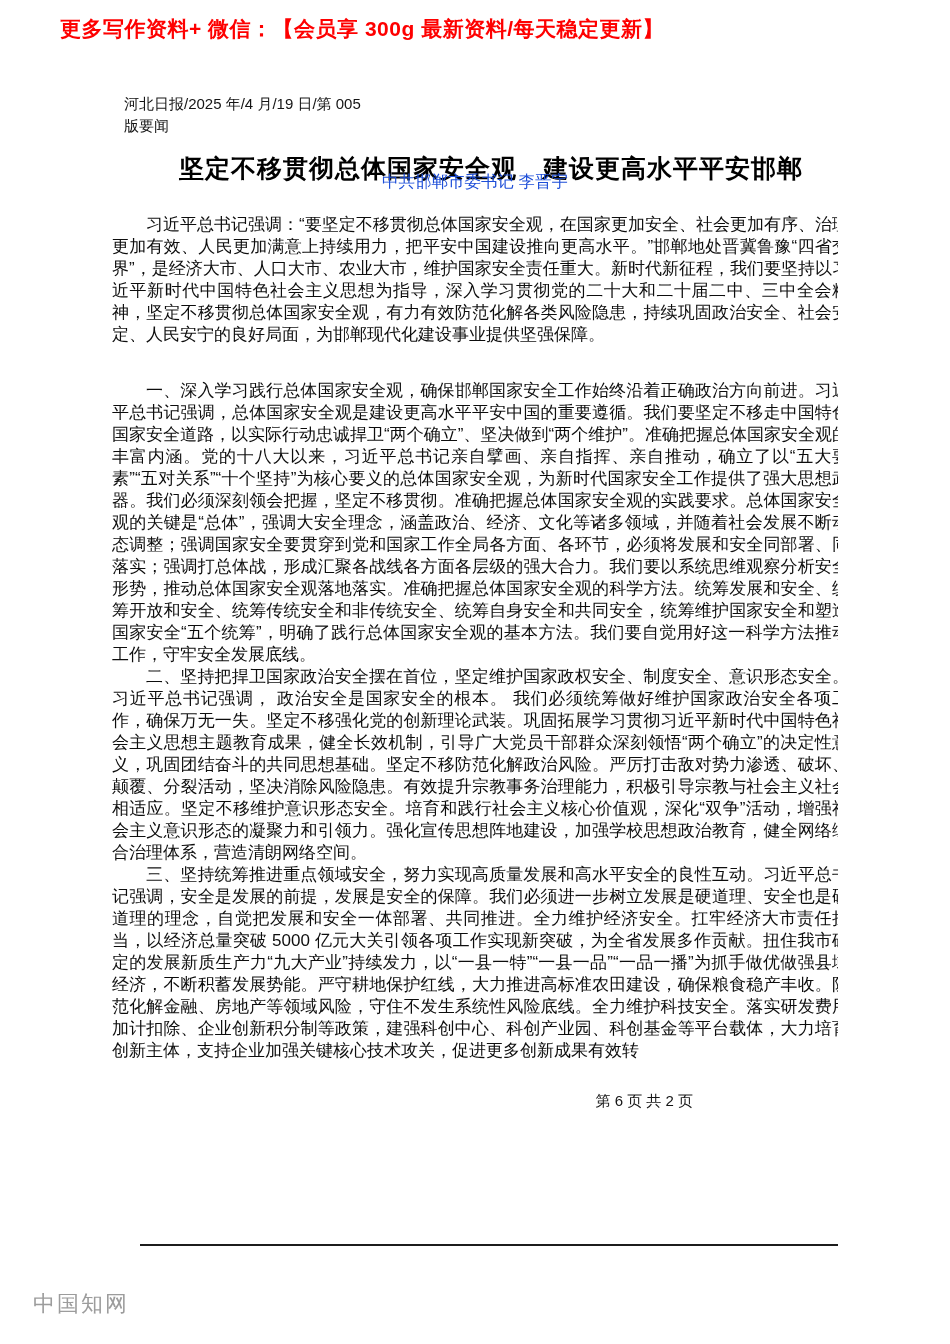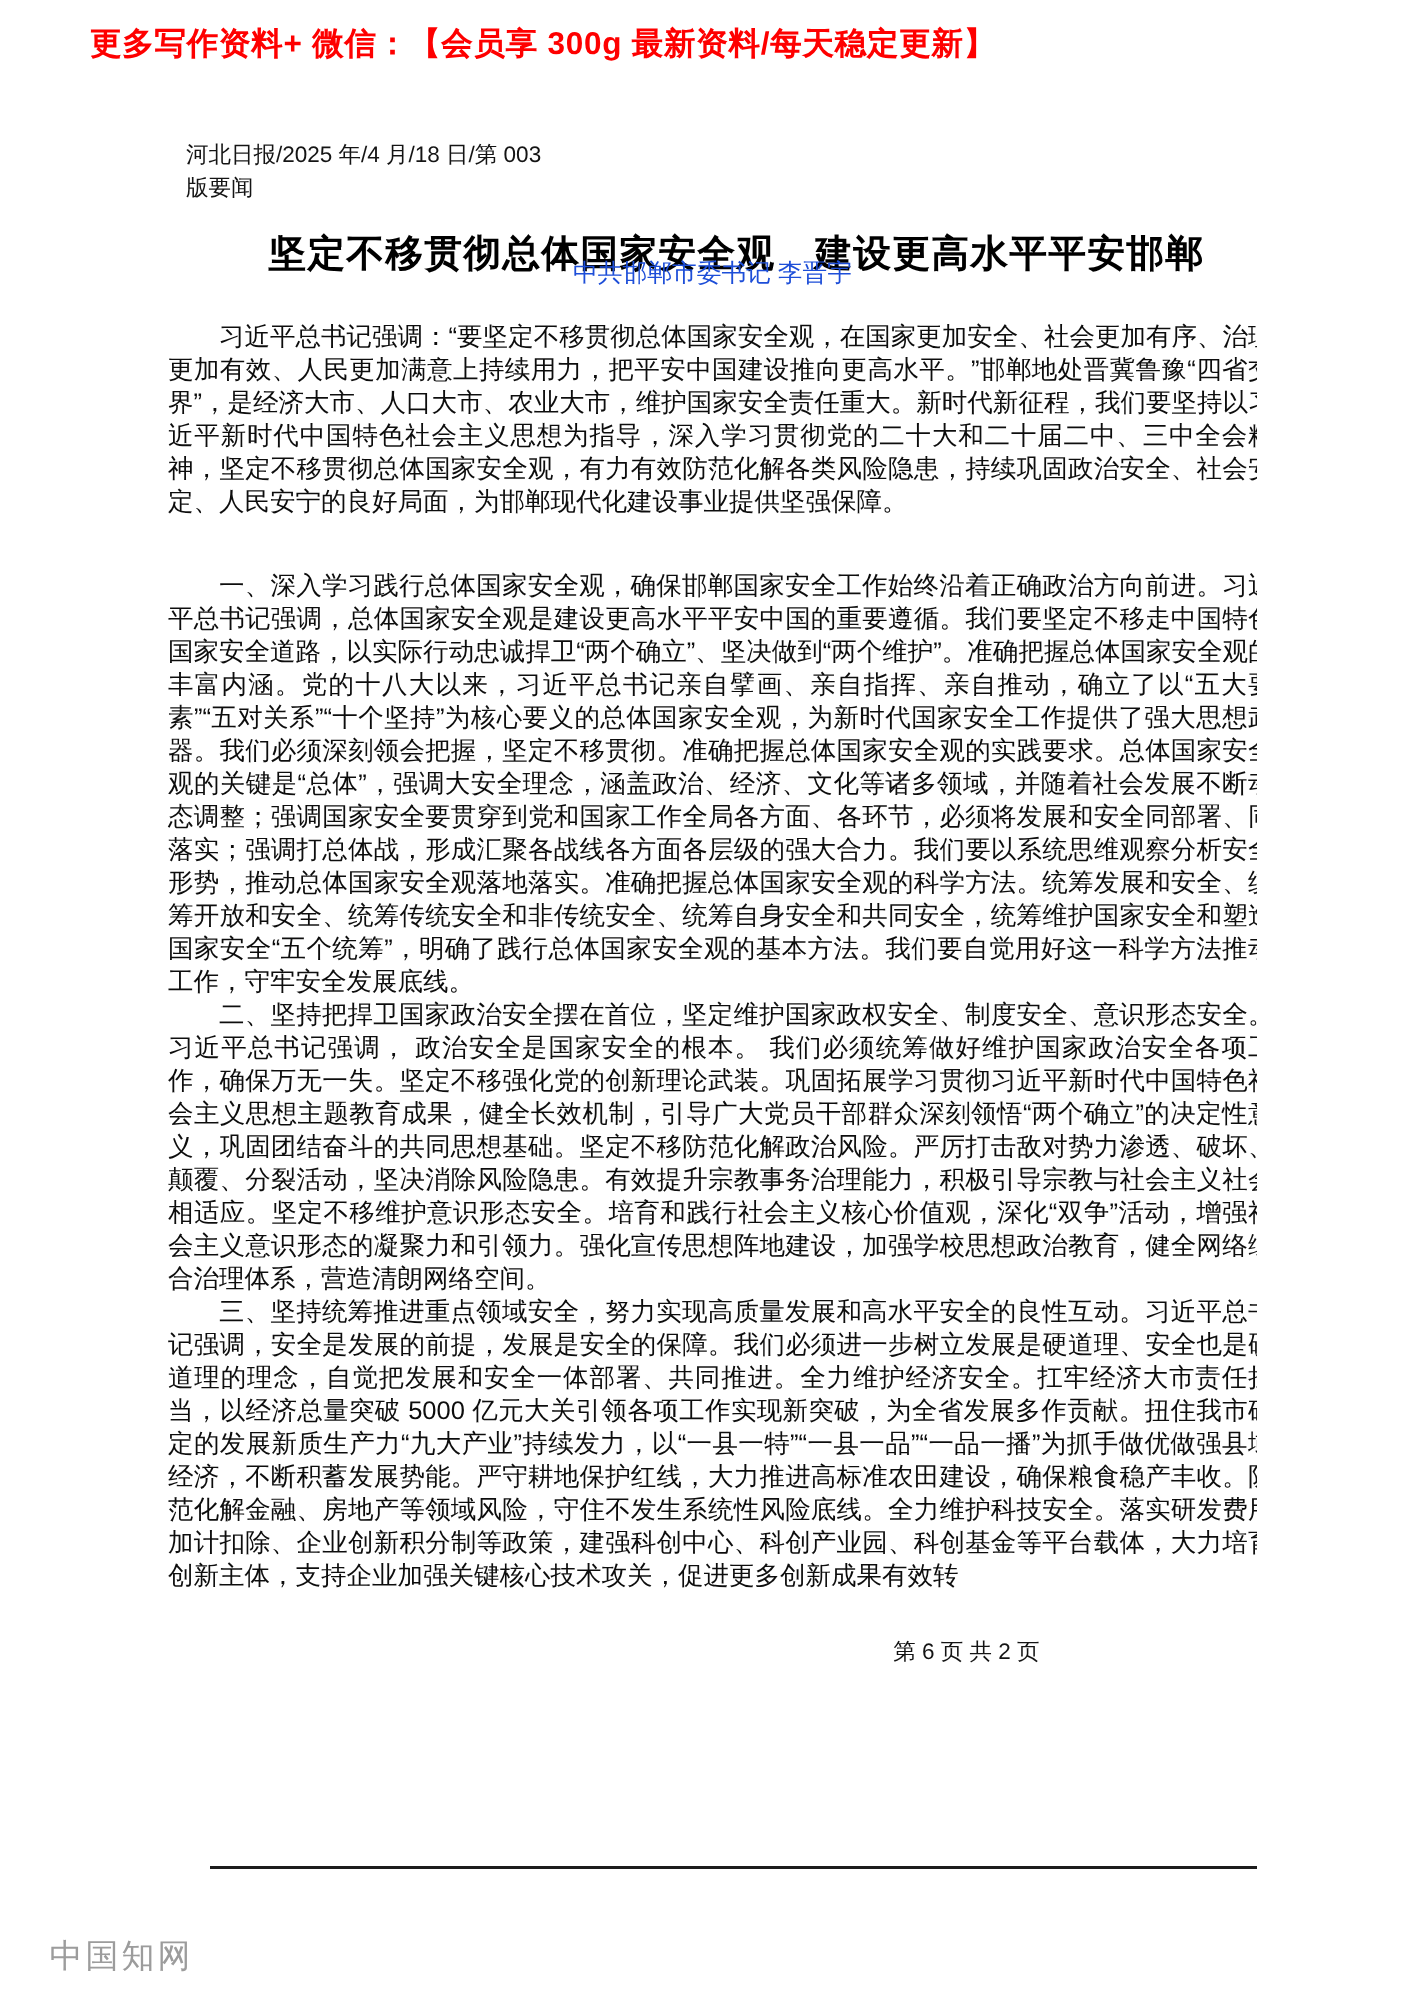--- a/index.html
+++ b/index.html
@@ -101,21 +101,21 @@
   }
 </style>
 </head>
 <body>
 
 <div class="page">
 
   <div class="banner">更多写作资料+ 微信：【会员享 300g 最新资料/每天稳定更新】</div>
 
   <div class="source">
-    <div>河北日报/2025 年/4 月/18 日/第 003</div>
+    <div>河北日报/2025 年/4 月/19 日/第 005</div>
     <div>版要闻</div>
   </div>
 
   <h1 class="title">坚定不移贯彻总体国家安全观　建设更高水平平安邯郸</h1>
 
   <div class="author">中共邯郸市委书记 李晋宇</div>
 
   <div class="body">
     <p class="gap-after">习近平总书记强调：“要坚定不移贯彻总体国家安全观，在国家更加安全、社会更加有序、治理更加有效、人民更加满意上持续用力，把平安中国建设推向更高水平。”邯郸地处晋冀鲁豫“四省交界”，是经济大市、人口大市、农业大市，维护国家安全责任重大。新时代新征程，我们要坚持以习近平新时代中国特色社会主义思想为指导，深入学习贯彻党的二十大和二十届二中、三中全会精神，坚定不移贯彻总体国家安全观，有力有效防范化解各类风险隐患，持续巩固政治安全、社会安定、人民安宁的良好局面，为邯郸现代化建设事业提供坚强保障。</p>
     <p>一、深入学习践行总体国家安全观，确保邯郸国家安全工作始终沿着正确政治方向前进。习近平总书记强调，总体国家安全观是建设更高水平平安中国的重要遵循。我们要坚定不移走中国特色国家安全道路，以实际行动忠诚捍卫“两个确立”、坚决做到“两个维护”。准确把握总体国家安全观的丰富内涵。党的十八大以来，习近平总书记亲自擘画、亲自指挥、亲自推动，确立了以“五大要素”“五对关系”“十个坚持”为核心要义的总体国家安全观，为新时代国家安全工作提供了强大思想武器。我们必须深刻领会把握，坚定不移贯彻。准确把握总体国家安全观的实践要求。总体国家安全观的关键是“总体”，强调大安全理念，涵盖政治、经济、文化等诸多领域，并随着社会发展不断动态调整；强调国家安全要贯穿到党和国家工作全局各方面、各环节，必须将发展和安全同部署、同落实；强调打总体战，形成汇聚各战线各方面各层级的强大合力。我们要以系统思维观察分析安全形势，推动总体国家安全观落地落实。准确把握总体国家安全观的科学方法。统筹发展和安全、统筹开放和安全、统筹传统安全和非传统安全、统筹自身安全和共同安全，统筹维护国家安全和塑造国家安全“五个统筹”，明确了践行总体国家安全观的基本方法。我们要自觉用好这一科学方法推动工作，守牢安全发展底线。</p>

